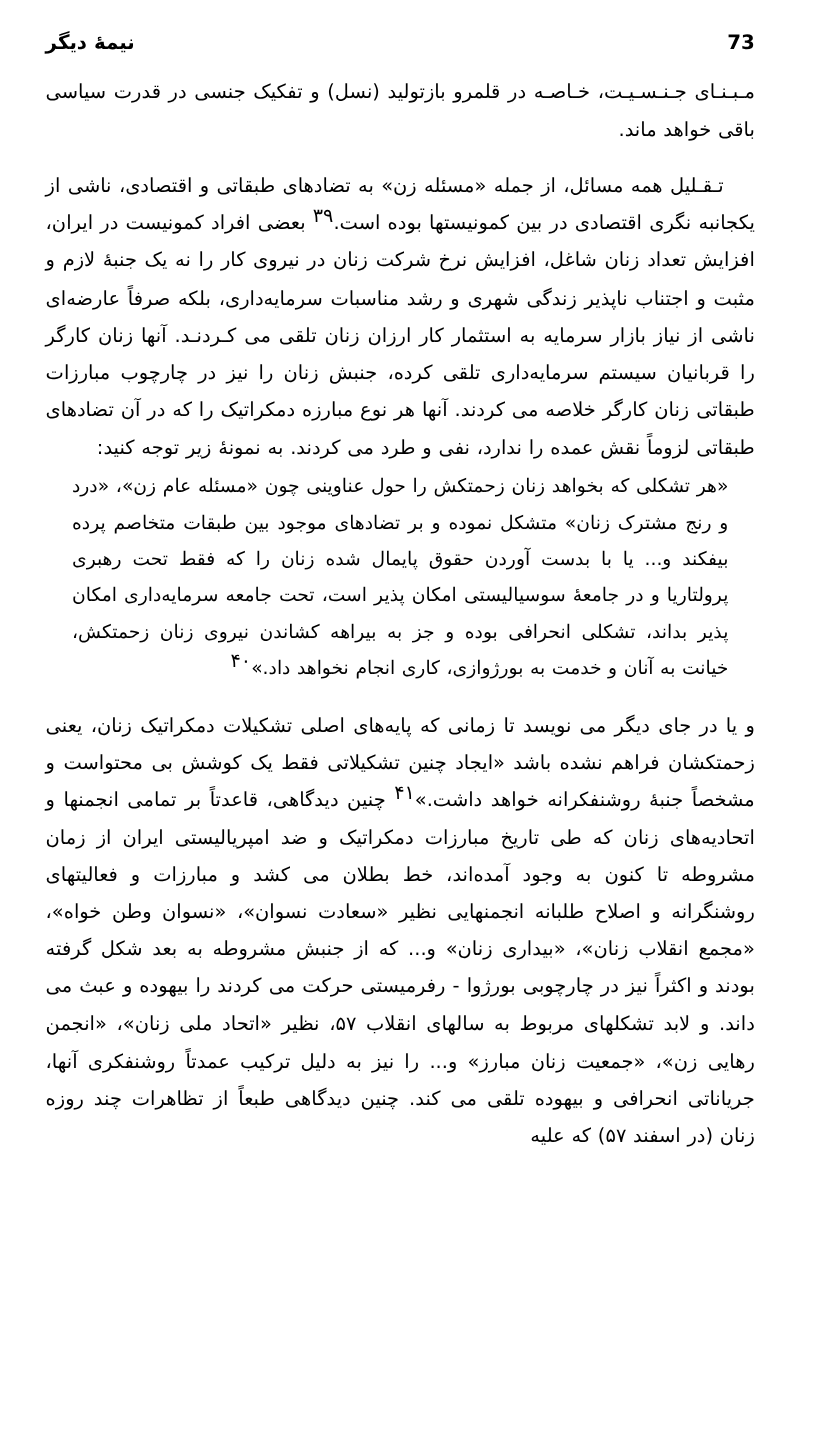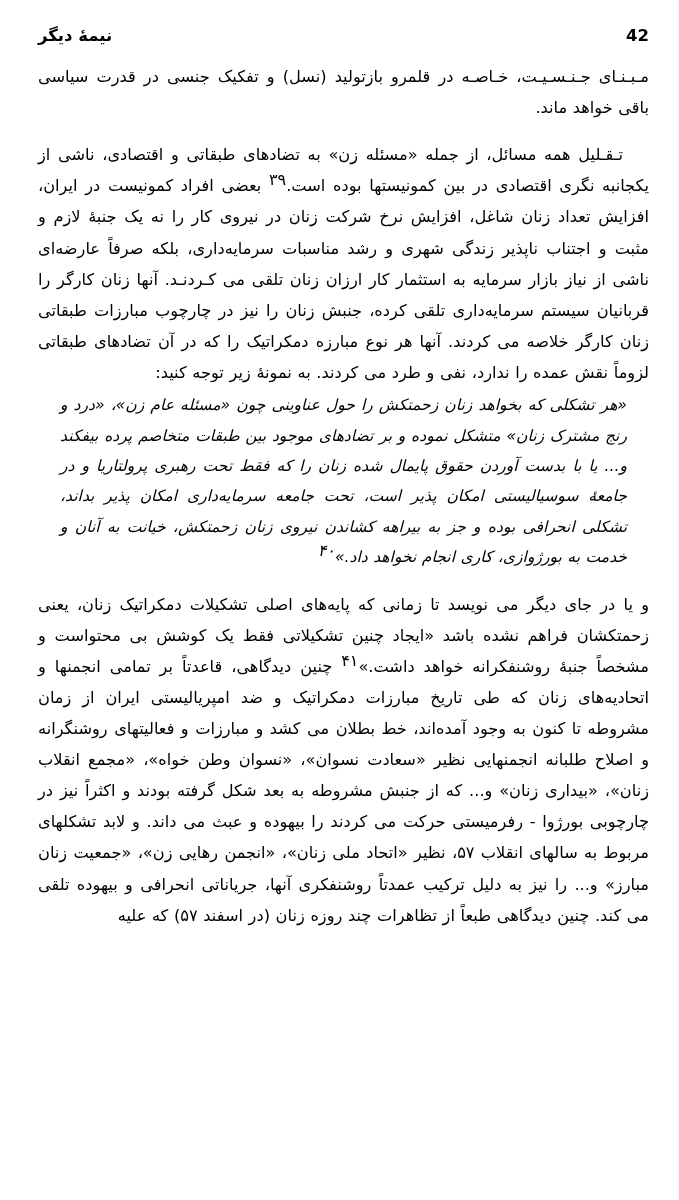--- a/index.html
+++ b/index.html
@@ -11,21 +11,21 @@
     width: 679px;
     height: 1200px;
     position: relative;
     font-family: "DejaVu Sans", sans-serif;
     color: #000000;
     overflow: hidden;
   }
   .page {
     position: absolute;
     inset: 0;
-    padding: 26px 30px 0 38px;
+    padding: 26px 50px 0 38px;
     box-sizing: border-box;
   }
   .header {
     display: flex;
     flex-direction: row-reverse;
     justify-content: space-between;
     align-items: baseline;
     margin-bottom: 14px;
   }
   .header .book-title {
@@ -52,39 +52,38 @@
     text-indent: 26px;
   }
   .quote {
     margin: 2px 0 2px 0;
     padding: 0 22px 0 22px;
     direction: rtl;
     text-align: justify;
     text-align-last: right;
     font-size: 15.6px;
     line-height: 1.95;
-    font-style: italic;
   }
   .bold {
     font-weight: 400;
   }
   sup.fn {
     font-size: 16px;
     vertical-align: super;
     line-height: 0;
   }
 </style>
 </head>
 <body>
 
 <div class="page">
 
   <div class="header">
     <span class="book-title">نیمهٔ دیگر</span>
-    <span class="page-number">42</span>
+    <span class="page-number">73</span>
   </div>
 
   <div class="body-text">
 
     <p><span>مـبـنـای جـنـسـیـت، خـاصـه در قلمرو بازتولید (نسل) و تفکیک جنسی در قدرت سیاسی باقی خواهد ماند.</span></p>
 
     <p class="indent"><span>تـقـلیل همه مسائل، از جمله «مسئله زن» به تضادهای طبقاتی و اقتصادی، ناشی از یکجانبه نگری اقتصادی در بین کمونیستها بوده است.</span><sup class="fn">۳۹</sup><span> بعضی افراد کمونیست در ایران، افزایش تعداد زنان شاغل، افزایش نرخ شرکت زنان در نیروی کار را نه یک جنبهٔ لازم و مثبت و اجتناب ناپذیر زندگی شهری و رشد مناسبات سرمایه‌داری، بلکه صرفاً عارضه‌ای ناشی از نیاز بازار سرمایه به استثمار کار ارزان زنان تلقی می کـردنـد. آنها زنان کارگر را قربانیان سیستم سرمایه‌داری تلقی کرده، جنبش زنان را نیز در چارچوب مبارزات طبقاتی زنان کارگر خلاصه می کردند. آنها هر نوع مبارزه دمکراتیک را که در آن تضادهای طبقاتی لزوماً نقش عمده را ندارد،</span><span class="bold"> نفی و طرد می</span><span> کردند. به نمونهٔ زیر توجه کنید:</span></p>
 
     <p class="quote"><span>«هر تشکلی که بخواهد زنان زحمتکش را حول عناوینی چون «مسئله عام زن»، «درد و رنج مشترک زنان» متشکل نموده و بر تضادهای موجود بین طبقات متخاصم پرده بیفکند و... یا با بدست آوردن حقوق پایمال شده زنان را که فقط تحت رهبری پرولتاریا و در جامعهٔ سوسیالیستی امکان پذیر است، تحت جامعه سرمایه‌داری امکان پذیر بداند، تشکلی انحرافی بوده و جز به بیراهه کشاندن نیروی زنان زحمتکش، خیانت به آنان و خدمت به بورژوازی، کاری انجام نخواهد داد.»</span><sup class="fn">۴۰</sup></p>
 

